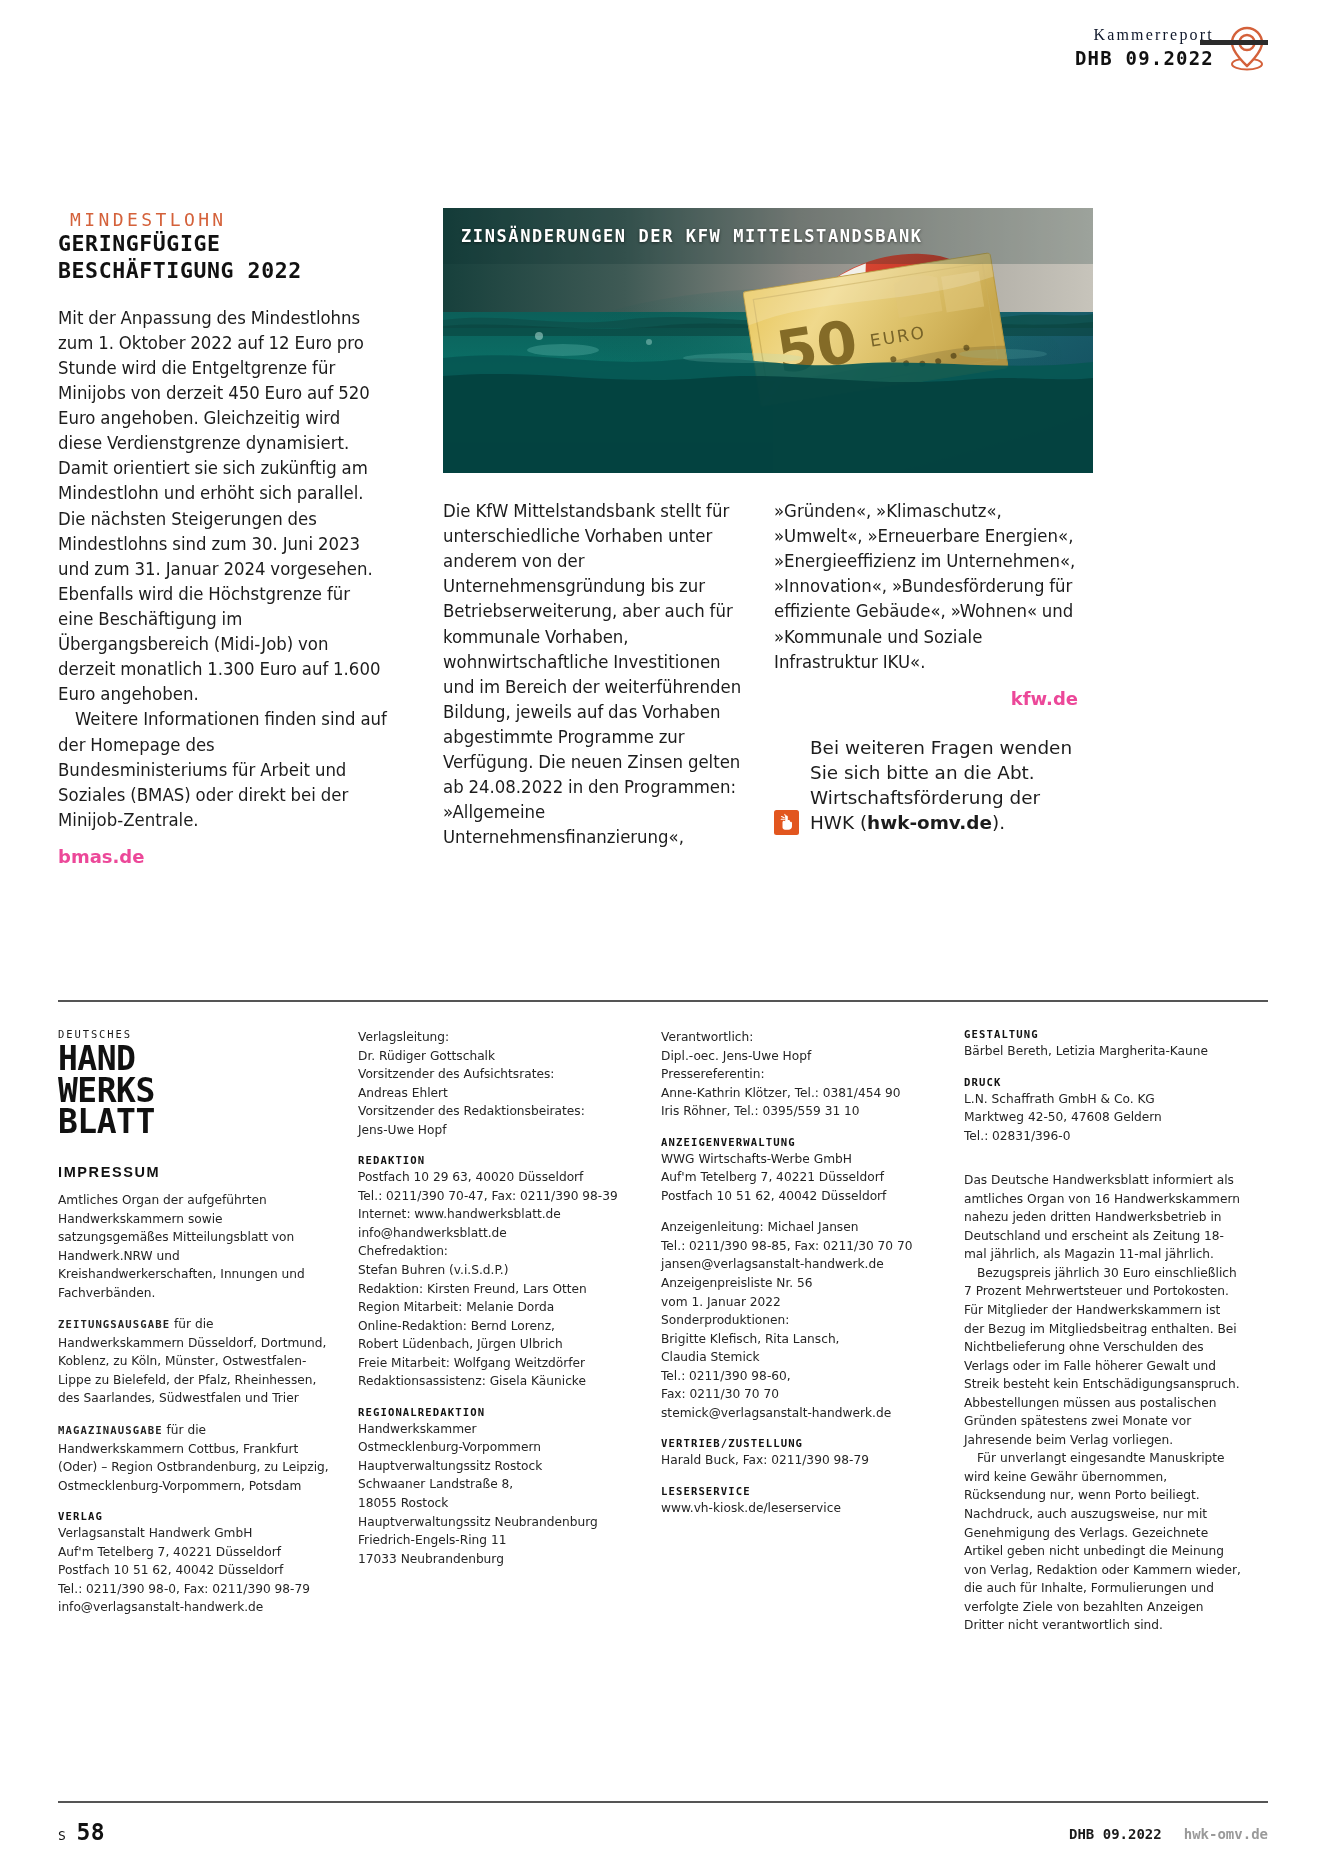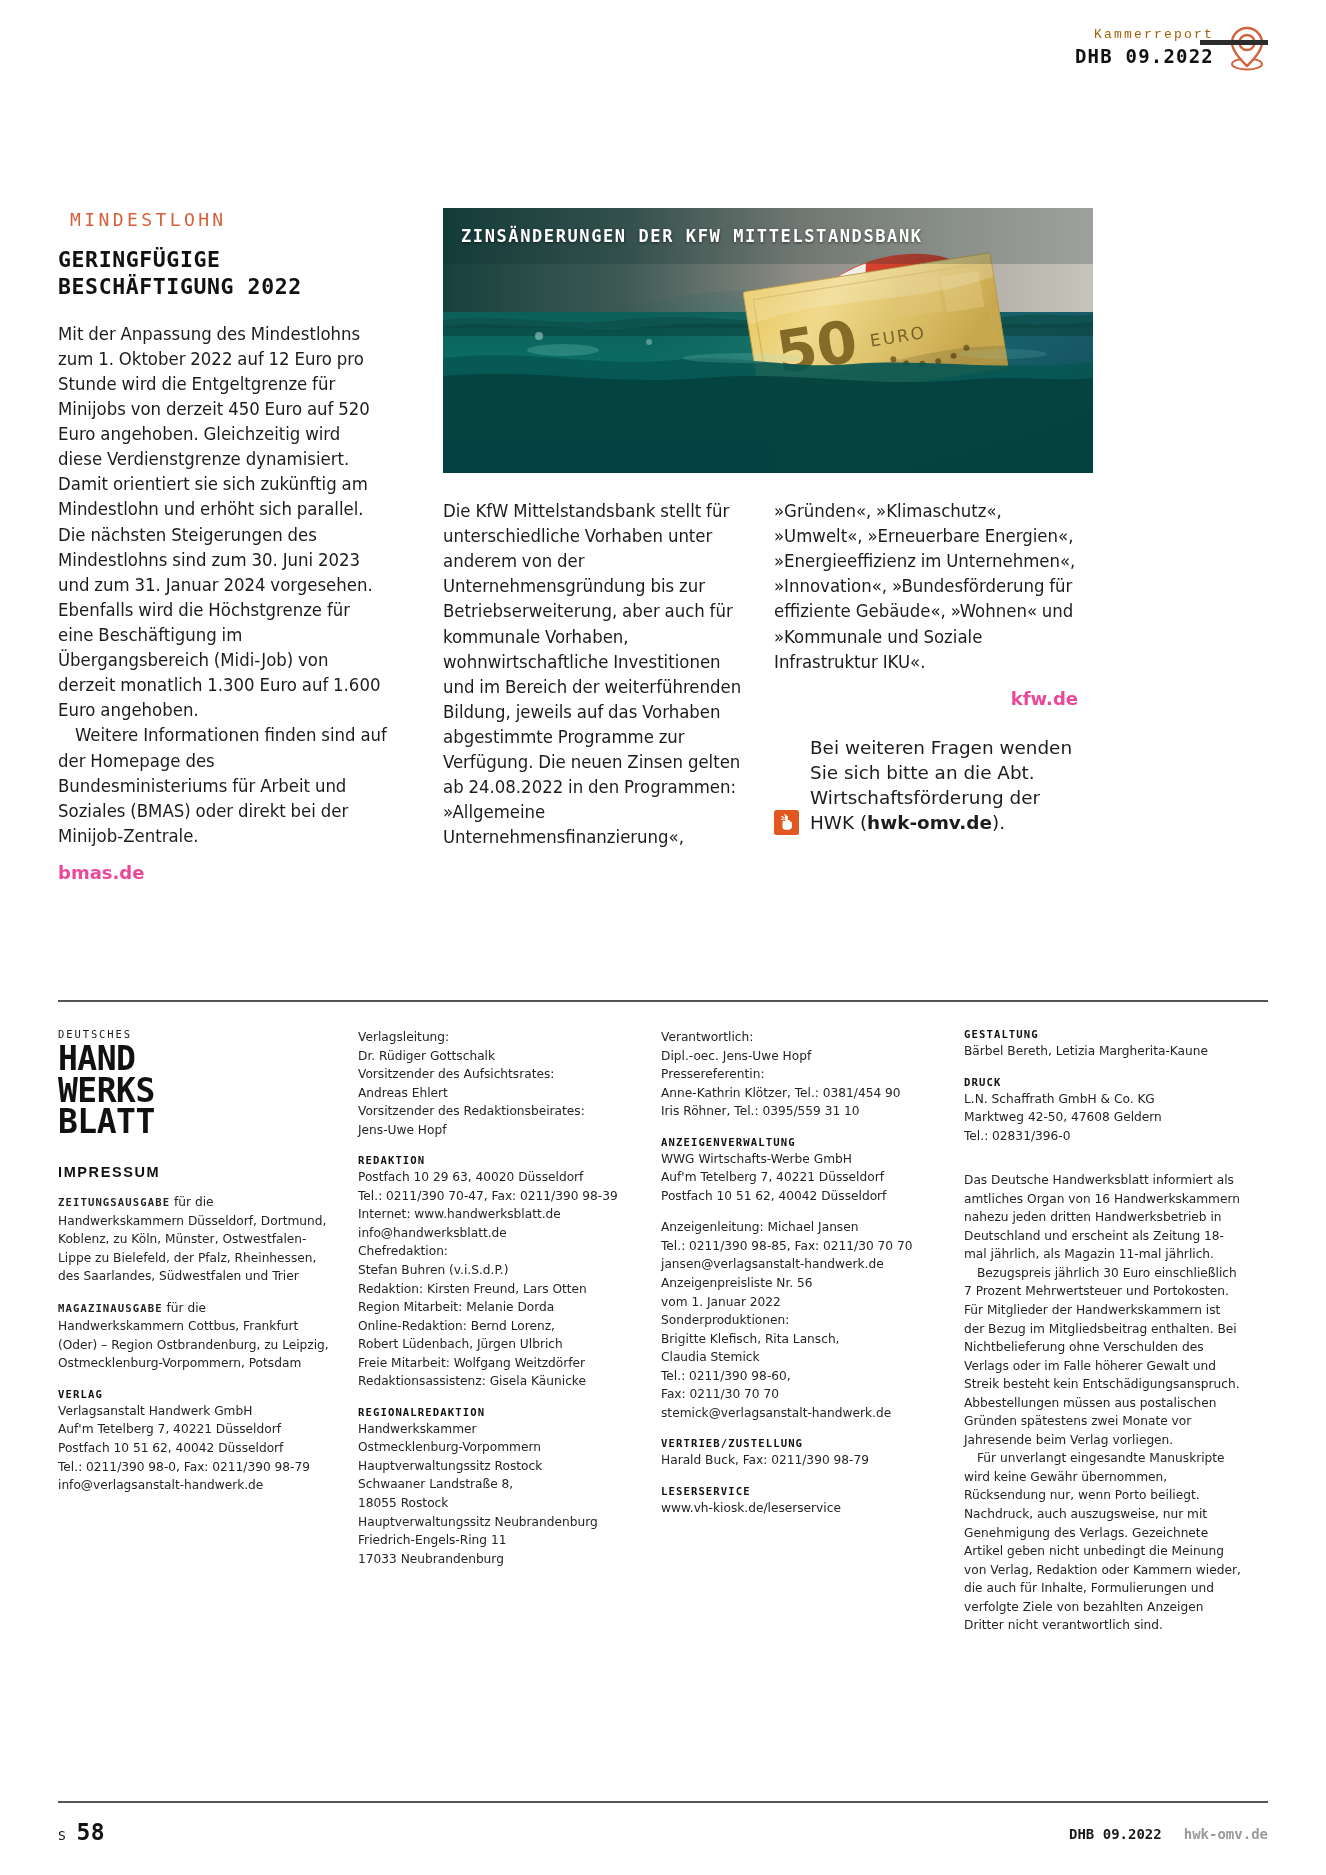--- a/index.html
+++ b/index.html
@@ -14,22 +14,22 @@
   .page { position: relative; width: 1326px; height: 1875px; }
 
   
   .header {
     position: absolute;
     top: 24px; right: 58px;
     display: flex; align-items: center; gap: 12px;
   }
   .header-text { text-align: right; line-height: 1.15; }
   .kammerreport {
-    font-family: Liberation Mono, monospace;
-    font-size: 13px; letter-spacing: 2.2px; color: #a16207; font-weight: 400;
+    font-family: Liberation Serif, serif;
+    font-size: 16px; letter-spacing: 2.2px; color: #0f172a; font-weight: 400;
   }
   .dhb-date {
     font-family: "DejaVu Sans Mono", monospace;
     font-size: 19px; letter-spacing: 1.2px; color: #111; font-weight: bold; margin-top: 3px;
   }
   .pin-icon { width: 42px; height: 48px; flex: 0 0 auto; }
   .header-rule {
     position: absolute; top: 40px; right: 0px;
     width: 68px; height: 5px; background: #2b2b2b;
   }
@@ -42,21 +42,21 @@
   .col-right { position: absolute; left: 716px; top: 290px; width: 304px; }
 
   .kicker {
     font-family: "DejaVu Sans Mono", monospace;
     font-size: 18px; letter-spacing: 3.4px;
     color: #d4613a; font-weight: 400; line-height: 1.3; padding-left: 12px;
   }
   .headline {
     font-family: "DejaVu Sans Mono", monospace;
     font-size: 21.5px; font-weight: bold; letter-spacing: 0.6px;
-    color: #111; line-height: 1.24; margin-top: 16px;
+    color: #111; line-height: 1.24; margin-top: 0;
   }
   .body-text {
     font-size: 18.4px; line-height: 1.365; color: #1c1c1c;
     text-align: left; margin-top: 20px;
     font-family: "DejaVu Sans", sans-serif;
     font-stretch: condensed;
     word-spacing: -0.4px;
   }
   .body-text.tight { margin-top: 0; }
   .indent { text-indent: 17px; }
@@ -301,20 +301,21 @@
   <div class="impressum">
 
     <div class="imp-col c1">
       <div class="masthead-small">DEUTSCHES</div>
       <div class="masthead-big">
         <div>HAND</div>
         <div>WERKS</div>
         <div>BLATT</div>
       </div>
       <div class="imp-title">IMPRESSUM</div>
+      <p class="imp-p">Amtliches Organ der aufgeführten Handwerkskammern sowie satzungsgemäßes Mitteilungsblatt von Handwerk.NRW und Kreishandwerkerschaften, Innungen und Fachverbänden.</p>
       <p class="imp-p gap"><span class="lbl">ZEITUNGSAUSGABE</span><span> für die Handwerkskammern Düsseldorf, Dortmund, Koblenz, zu Köln, Münster, Ostwestfalen-Lippe zu Bielefeld, der Pfalz, Rheinhessen, des Saarlandes, Südwestfalen und Trier</span></p>
       <p class="imp-p gap"><span class="lbl">MAGAZINAUSGABE</span><span> für die Handwerkskammern Cottbus, Frankfurt (Oder) – Region Ostbrandenburg, zu Leipzig, Ostmecklenburg-Vorpommern, Potsdam</span></p>
       <div class="imp-sub">VERLAG</div>
       <p class="imp-p">Verlagsanstalt Handwerk GmbH</p>
       <p class="imp-p">Auf'm Tetelberg 7, 40221 Düsseldorf</p>
       <p class="imp-p">Postfach 10 51 62, 40042 Düsseldorf</p>
       <p class="imp-p">Tel.: 0211/390 98-0, Fax: 0211/390 98-79</p>
       <p class="imp-p">info@verlagsanstalt-handwerk.de</p>
     </div>
 

